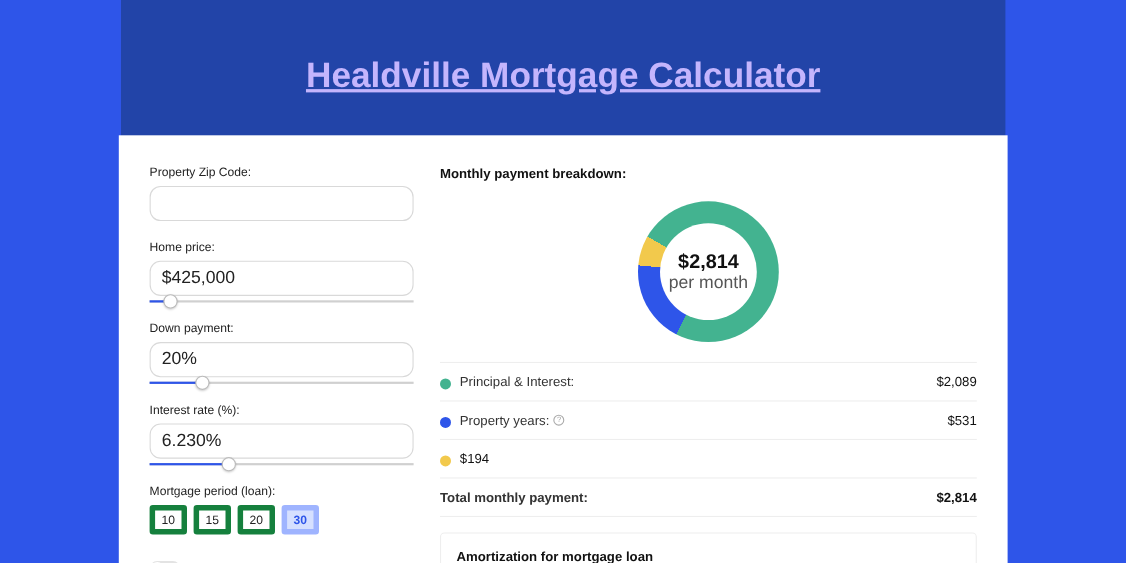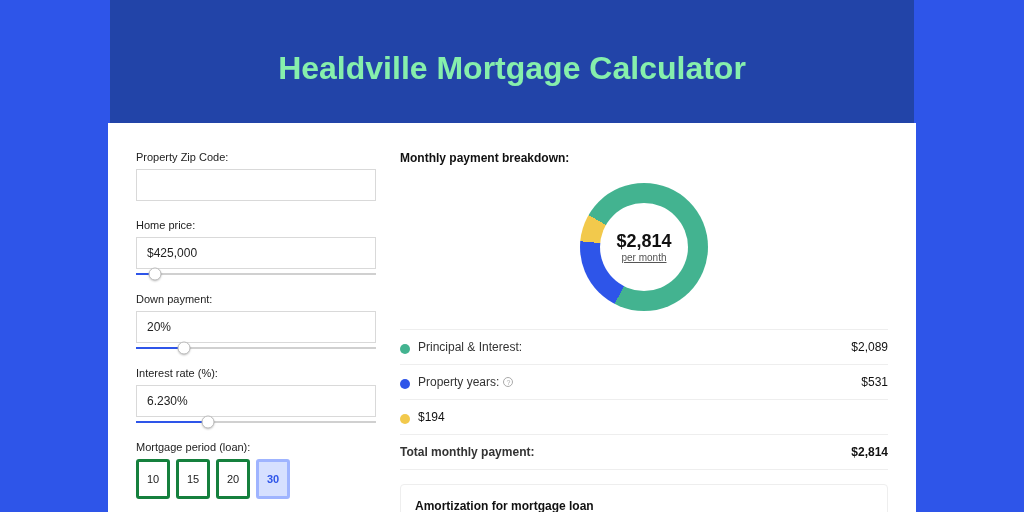--- a/index.html
+++ b/index.html
@@ -1,52 +1,52 @@
 <!DOCTYPE html>
 <html><head>
 <meta charset="utf-8">
 <style>
   * { box-sizing: border-box; margin: 0; padding: 0; }
   html, body { width: 1024px; height: 512px; font-family: Arial, Helvetica, sans-serif; }
   body { background: #2e55e9; overflow: hidden; }
 
   .outer-band { background:#2244a8; margin:0 110px; height:100%; padding-top:50px;}
-  .page-title { color:#86efac; font-size:32px; font-weight:700; text-align:center; margin-bottom:36px; }
+  .page-title { color:#c4b5fd; font-size:32px; font-weight:700; text-align:center; margin-bottom:36px;text-decoration:underline; }
 
   .calc-card { background:#fff; margin:0 -2px; padding:28px 28px 0 28px; height:100%; display:flex; gap:24px; }
 
   .form-col { width:240px; font-size:11px; color:#333; }
   .field-group { margin-bottom:18px; position:relative; }
   .label { font-size:11px; color:#222; margin-bottom:6px; display:block; }
-  .text-input { width:100%; height:32px; border:1px solid #d9d9d9; border-radius:0; padding:0 10px; font-size:12px; color:#222; }
+  .text-input { width:100%; height:32px; border:1px solid #d9d9d9; border-radius:10px; padding:0 10px; font-size:16px; color:#222; }
   .slider-track { position:relative; height:2px; background:#d0d0d0; margin-top:4px; }
   .slider-fill { position:absolute; height:100%; background:#2e55e9; left:0; }
   .slider-thumb { position:absolute; top:50%; width:13px; height:13px; background:#fff; border:1px solid #bbb; border-radius:50%; transform:translate(-50%,-50%); box-shadow:0 1px 2px rgba(0,0,0,.2); }
 
   .two-col { display:flex; gap:8px; }
   .two-col .text-input:first-child { flex:1.6; }
   .two-col .text-input:last-child  { flex:1; }
 
   .period-row { display:flex; gap:6px; margin-top:4px; }
-  .period-btn { width:34px; height:40px; border:3px solid #15803d; border-radius:3px; background:#fff; font-size:11px; color:#222; display:flex; align-items:center; justify-content:center; cursor:pointer; }
+  .period-btn { width:34px; height:27px; border:5px solid #15803d; border-radius:3px; background:#fff; font-size:11px; color:#222; display:flex; align-items:center; justify-content:center; cursor:pointer; }
   .period-btn.active { background:#d6e0ff; border-color:#9fb4ff; color:#2e55e9; font-weight:600; }
 
   .toggle-row { display:flex; align-items:center; gap:8px; margin-top:24px; }
   .toggle { width:28px; height:14px; background:#e3e3e3; border-radius:7px; position:relative; }
   .toggle::after{ content:""; position:absolute; left:1px; top:1px; width:12px; height:12px; background:#fff; border-radius:50%; box-shadow:0 1px 1px rgba(0,0,0,.2); }
   .toggle-text { font-size:11px; color:#222; }
 
   .result-col { flex:1; }
   .section-title { font-size:12px; font-weight:700; color:#111; margin-bottom:18px; }
 
   .donut-wrap { display:flex; justify-content:center; margin-bottom:18px; }
   .donut { width:128px; height:128px; position:relative; border-radius:50%; }
   .donut-center { position:absolute; inset:20px; background:#fff; border-radius:50%; display:flex; flex-direction:column; align-items:center; justify-content:center; }
   .donut-amount { font-size:18px; font-weight:700; color:#111; }
-  .donut-sub { font-size:10px; color:#555;text-decoration:underline; }
+  .donut-sub { font-size:16px; color:#555; }
 
   .legend { border-top:1px solid #eee; }
   .legend-row { display:flex; align-items:flex-end; padding:10px 0; border-bottom:1px solid #eee; font-size:12px; }
   .legend-dot { width:10px; height:10px; border-radius:50%; margin-right:8px; flex-shrink:0; }
   .legend-label { color:#333; flex:1; display:flex; align-items:center; gap:4px; }
   .legend-val { color:#111; font-size:12px; }
   .legend-row.total .legend-label, .legend-row.total .legend-val { font-weight:700; }
   .info-icon { width:10px; height:10px; border:1px solid #aaa; border-radius:50%; font-size:7px; color:#aaa; display:inline-flex; align-items:center; justify-content:center; }
 
   .amort-card { border:1px solid #eee; border-radius:4px; padding:14px 14px 0; margin-top:14px; }

